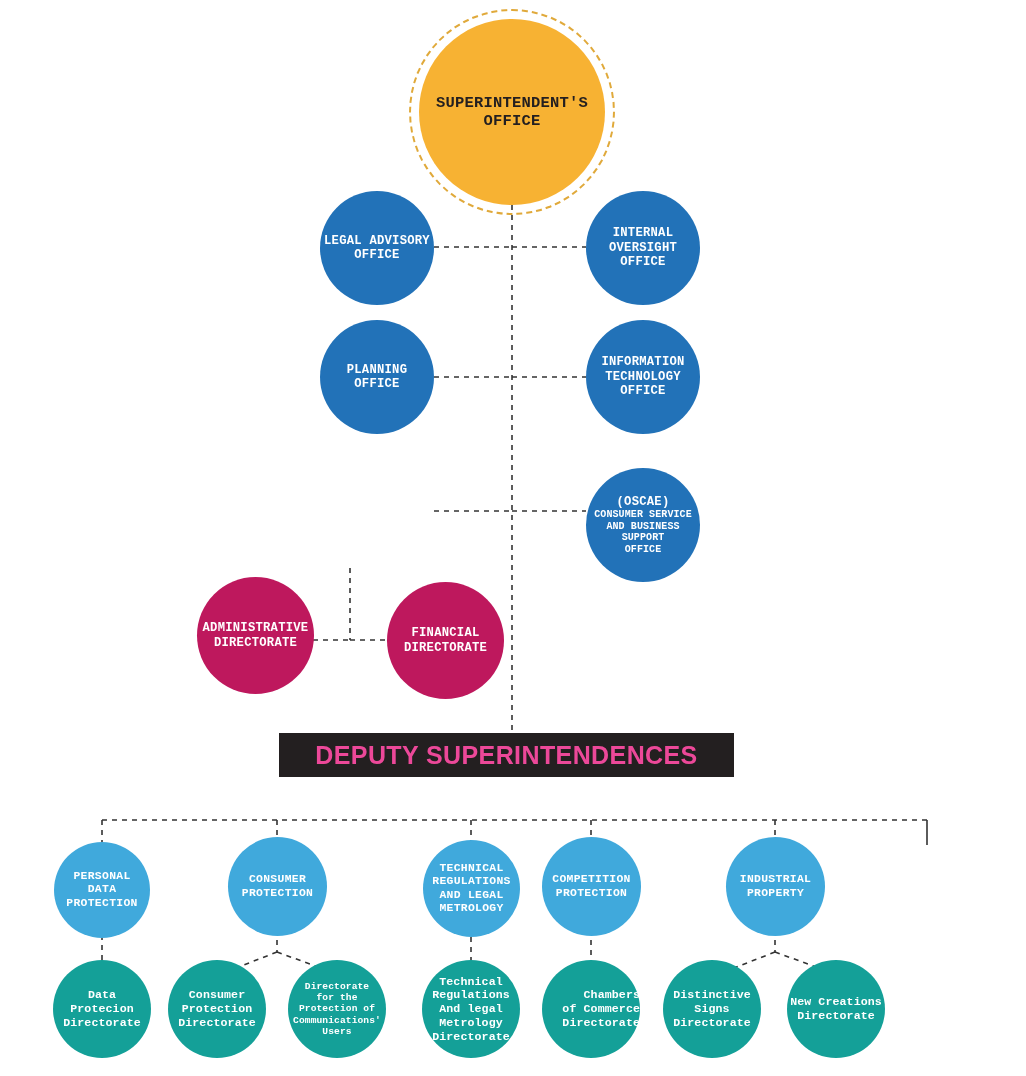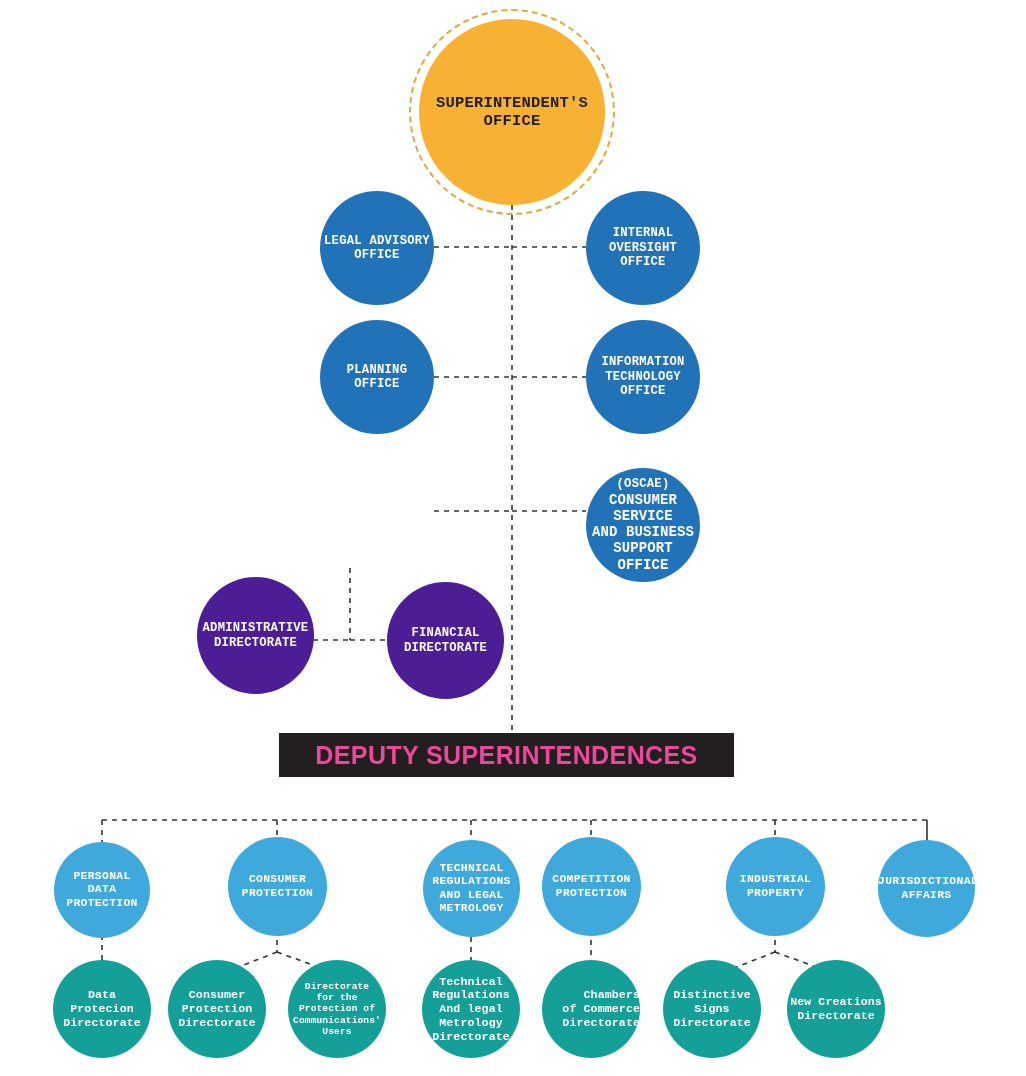--- a/index.html
+++ b/index.html
@@ -64,28 +64,28 @@
   }
   
   .node-staff {
     background: #2272B8;
     font-weight: bold;
     font-size: 12.2px;
     letter-spacing: 0.25px;
   }
   .node-staff .sub {
     display: block;
-    font-size: 14px;
+    font-size: 10px;
     font-weight: bold;
     letter-spacing: 0.1px;
     line-height: 1.16;
   }
   
   .node-green {
-    background: #4c1d95;
+    background: #be185d;
     font-weight: bold;
     font-size: 12.2px;
     letter-spacing: 0.25px;
   }
   
   .banner {
     position: absolute;
     background: #231f20;
     color: #ec4899;
     display: flex;
@@ -224,24 +224,20 @@
 METROLOGY</span>
   </div>
   <div class="node node-deputy" style="left:542px; top:837px; width:99px; height:99px;justify-content:flex-end;">
     <span class="label">COMPETITION
 PROTECTION</span>
   </div>
   <div class="node node-deputy" style="left:726px; top:837px; width:99px; height:99px;">
     <span class="label">INDUSTRIAL
 PROPERTY</span>
   </div>
-  <div class="node node-deputy" style="left:878px; top:840px; width:97px; height:97px;">
-    <span class="label">JURISDICTIONAL
-AFFAIRS</span>
-  </div>
 
   <div class="node node-directorate" style="left:53px; top:960px; width:98px; height:98px;">
     <span class="label">Data
 Protecion
 Directorate</span>
   </div>
   <div class="node node-directorate" style="left:168px; top:960px; width:98px; height:98px;">
     <span class="label">Consumer
 Protection
 Directorate</span>

